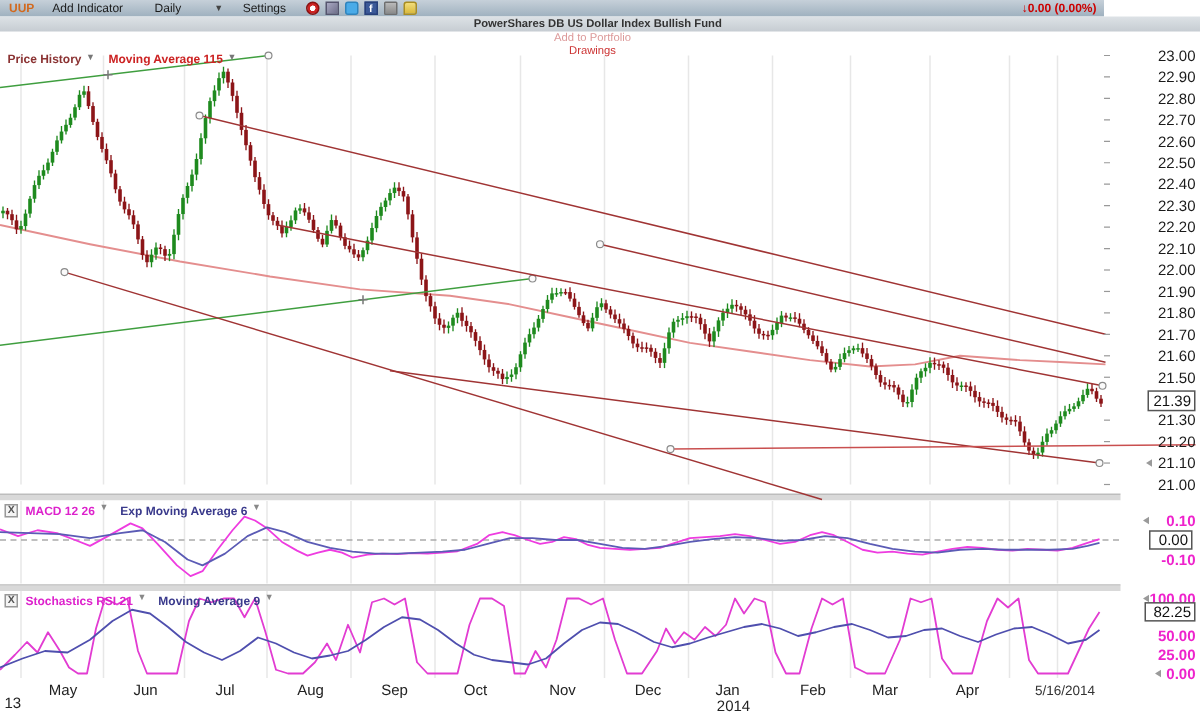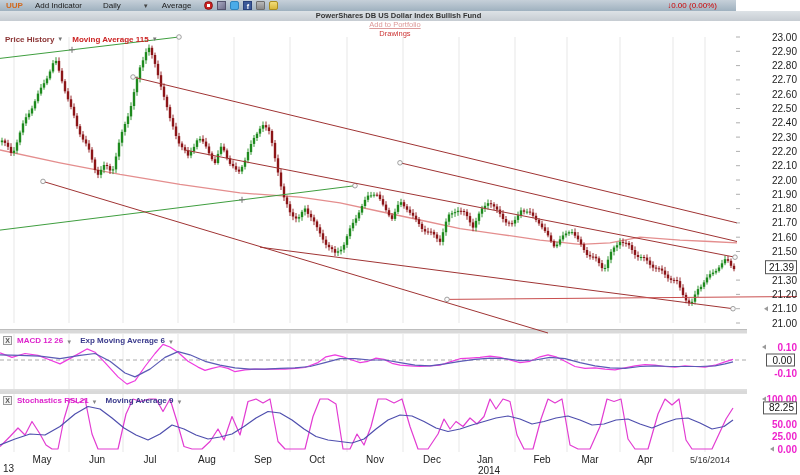--- a/index.html
+++ b/index.html
@@ -17,33 +17,33 @@
   .row1 .daily{margin-right:22px;margin-left:10px;}
   .row1 .dd{font-size:6px;color:#444;margin-right:13px;}
   .icons{display:flex;align-items:center;gap:4px;margin-left:2px;}
   .ic{width:9px;height:9px;display:inline-block;box-sizing:border-box;}
   .ic-clock{border-radius:50%;background:radial-gradient(#fff 35%,#cc2222 40%);border:1px solid #881111;}
   .ic-cube{background:linear-gradient(135deg,#a9a9c2,#6e6e8a);border:1px solid #55556e;}
   .ic-twitter{border-radius:2px;background:#4aabe8;border:1px solid #2f84bd;}
   .ic-facebook{background:#3b5998;border:1px solid #28407a;color:#fff;font:bold 7px/9px "Liberation Sans",sans-serif;text-align:center;}
   .ic-camera{background:linear-gradient(#b9b9b9,#8a8a8a);border:1px solid #6f6f6f;border-radius:1px;}
   .ic-chat{background:linear-gradient(#f2dd7a,#d9b83a);border:1px solid #a98d22;border-radius:2px 2px 2px 0;}
-  .chg{margin-left:auto;padding-right:19px;color:#cc0000;font-weight:normal;font-size:8px;}
+  .chg{margin-left:auto;padding-right:5px;color:#cc0000;font-weight:bold;font-size:8px;}
   .chg .arr{font-size:8px;}
   .row2 .fund{font-weight:bold;margin:0 8px 0 5px;}
-  .row2 .atp{color:#dd9a9a;margin-right:10px;cursor:pointer;text-decoration:underline;}
+  .row2 .atp{color:#dd9a9a;margin-right:10px;cursor:pointer;}
   .row2 .drw{color:#cc3333;margin-right:10px;cursor:pointer;}
   
   .row3{position:absolute;left:5px;top:21px;height:10px;display:flex;align-items:center;
         font-size:8px;font-weight:bold;white-space:nowrap;z-index:3;margin-top:13px;}
   .row3 .ph{color:#8b3333;}
   .row3 .ma{color:#cc2222;margin-left:9px;}
   .row3 .dd{font-size:6px;color:#777;margin-left:3px;font-weight:normal;}
   
-  .phead{position:absolute;left:3px;display:flex;align-items:flex-end;font-size:8px;
+  .phead{position:absolute;left:3px;display:flex;align-items:flex-start;font-size:8px;
          font-weight:bold;white-space:nowrap;z-index:3;}
   .phead.macd{top:336px;}
   .phead.stoch{top:396px;}
   .xbtn{width:9px;height:9px;border:1px solid #999;background:#f4f4f4;color:#555;
         font:bold 7px/8px "Liberation Sans",sans-serif;text-align:center;margin-right:5px;
         box-sizing:border-box;cursor:pointer;}
   .t-mag{color:#dd22cc;}
   .t-nav{color:#3a3a8c;margin-left:8px;}
   .phead .dd{font-size:6px;color:#888;margin-left:3px;font-weight:normal;}
   svg text{font-family:"Liberation Sans",sans-serif;}
@@ -51,21 +51,21 @@
 </head>
 <body>
 
 <div class="screen">
 
   <div class="row1">
     <span class="sym" style="color:#d2691e">UUP</span>
     <span class="itm">Add Indicator</span>
     <span class="itm daily">Daily</span>
     <span class="dd">▼</span>
-    <span class="itm">Average</span>
+    <span class="itm">Settings</span>
     <span class="icons">
       <span class="ic ic-clock"></span>
       <span class="ic ic-cube"></span>
       <span class="ic ic-twitter"></span>
       <span class="ic ic-facebook">f</span>
       <span class="ic ic-camera"></span>
       <span class="ic ic-chat"></span>
     </span>
     <span class="chg"><span class="arr">↓</span><span>0.00 (0.00%)</span></span>
   </div>

